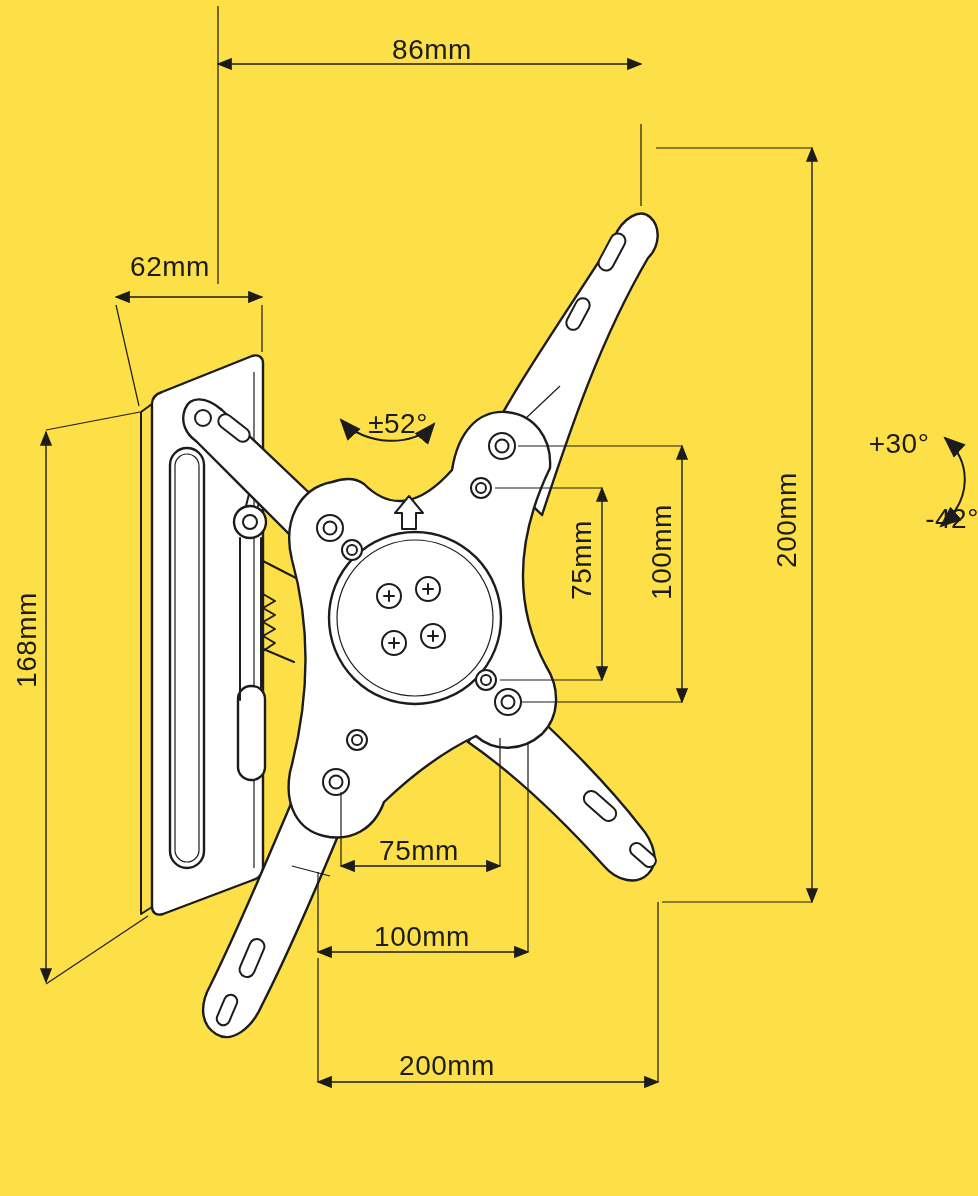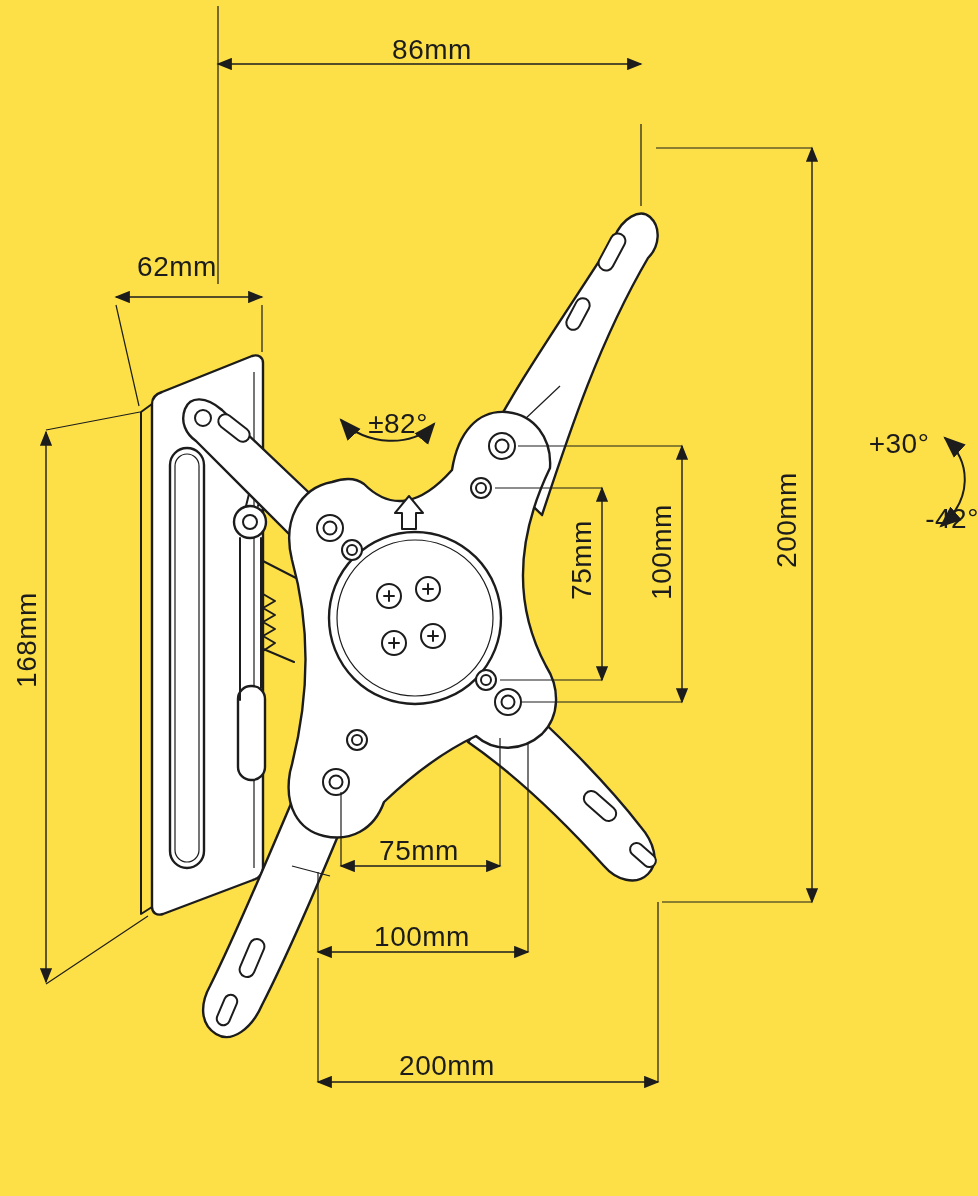--- a/index.html
+++ b/index.html
@@ -180,25 +180,25 @@
       <line class="dim" x1="318" y1="1082" x2="658" y2="1082" marker-start="url(#arw)" marker-end="url(#arw)"></line>
     </g>
 
     <g>
       <path class="arc" d="M341,420 C364,446 414,448 434,424" marker-start="url(#arw)" marker-end="url(#arw)"></path>
       <path class="arc" d="M945,438 C972,462 972,500 941,526" marker-start="url(#arw)" marker-end="url(#arw)"></path>
     </g>
   </svg>
 
   <div class="lbl" style="left:432px;top:50px">86mm</div>
-  <div class="lbl" style="left:177px;top:267px">62mm</div>
+  <div class="lbl" style="left:170px;top:267px">62mm</div>
   <div class="lbl v" style="left:27px;top:640px">168mm</div>
   <div class="lbl v" style="left:787px;top:520px">200mm</div>
   <div class="lbl v" style="left:582px;top:560px">75mm</div>
   <div class="lbl v" style="left:662px;top:552px">100mm</div>
-  <div class="lbl" style="left:398px;top:424px">±82°</div>
+  <div class="lbl" style="left:398px;top:424px">±52°</div>
   <div class="lbl" style="left:899px;top:444px">+30°</div>
   <div class="lbl" style="left:952px;top:519px">-42°</div>
   <div class="lbl" style="left:419px;top:851px">75mm</div>
   <div class="lbl" style="left:422px;top:937px">100mm</div>
   <div class="lbl" style="left:447px;top:1066px">200mm</div>
 
 </div>
 
 </body></html>

